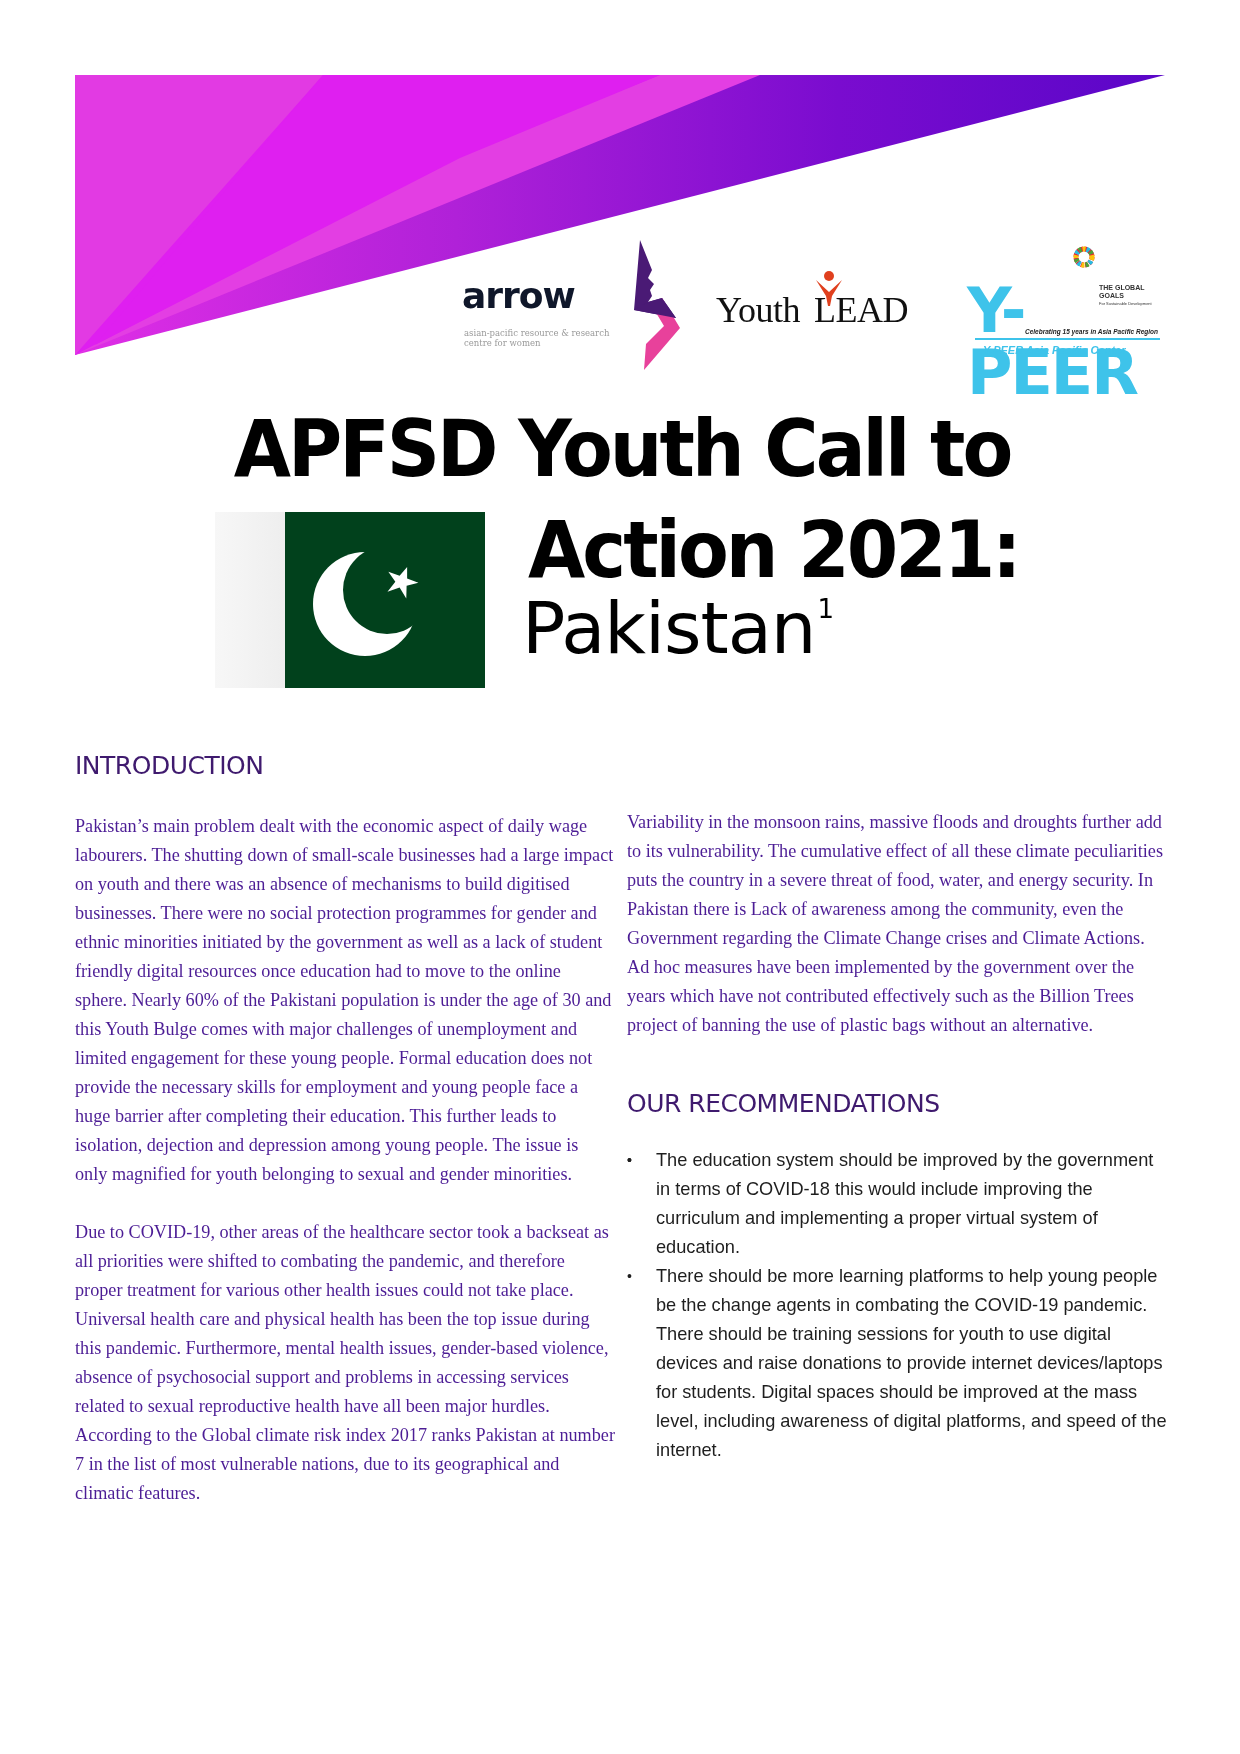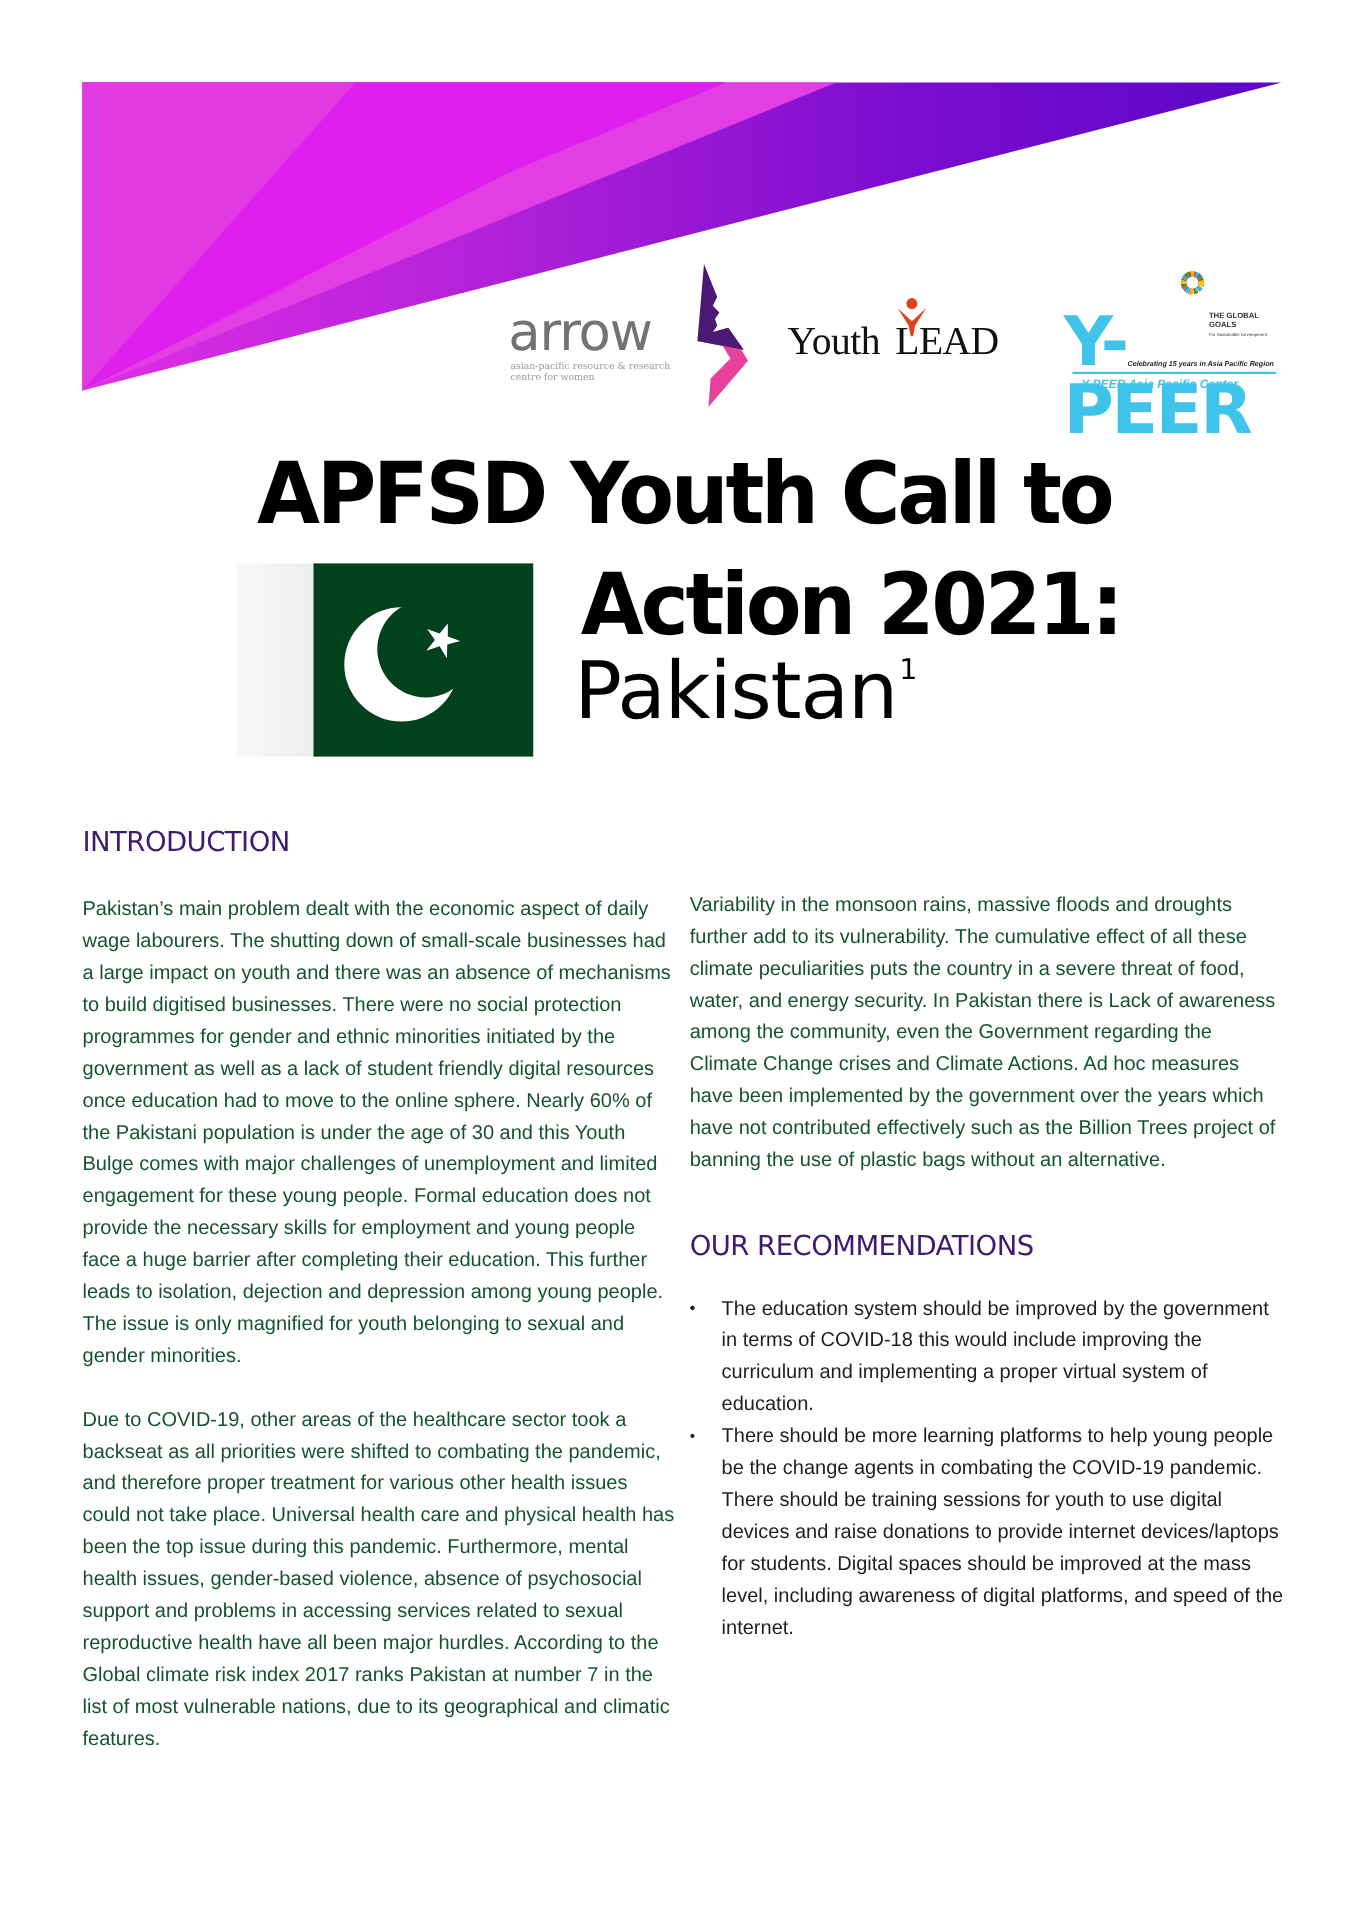--- a/index.html
+++ b/index.html
@@ -6,21 +6,21 @@
     body {
       width: 1240px; height: 1754px; position: relative; overflow: hidden;
       font-family: "Liberation Sans", "DejaVu Sans", sans-serif; color: #1a1a1a;
     }
     .header-art { position: absolute; left: 0; top: 0; width: 1240px; height: 380px; }
 
     .logos { position: absolute; top: 230px; left: 0; width: 1240px; height: 140px; }
     .logo-arrow { position: absolute; left: 460px; top: 10px; width: 230px; height: 130px; }
     .arrow-word {
       position: absolute; left: 2px; top: 38px; font-family: "DejaVu Sans", sans-serif;
-      font-weight: normal; font-size: 48px; letter-spacing: -1px; color: #737373; line-height: 1;
+      font-weight: bold; font-size: 36px; letter-spacing: -1px; color: #0f172a; line-height: 1;
     }
     .arrow-tag {
       position: absolute; left: 4px; top: 88px; font-family: "DejaVu Serif", serif;
       font-size: 8.5px; line-height: 10px; color: #9a9a9a; width: 160px;
     }
     .arrow-mark { position: absolute; left: 162px; top: 0px; width: 60px; height: 130px; }
 
     .logo-youthlead { position: absolute; left: 716px; top: 40px; width: 230px; height: 70px; }
     .yl-text {
       position: absolute; left: 0; top: 22px; font-family: Liberation Serif, serif;
@@ -68,22 +68,22 @@
     .title-line3 sup { font-size: 26px; vertical-align: top; position: relative; top: 4px; margin-left: 2px; }
 
     .col { position: absolute; width: 540px; }
     .col-left { left: 75px; top: 750px; }
     .col-right { left: 627px; top: 808px; }
     .section-heading {
       font-family: "DejaVu Sans", sans-serif; font-weight: normal; font-size: 25px;
       color: #3f1a6e; letter-spacing: -0.5px; margin: 0; line-height: 32px;
     }
     .body-text {
-      font-family: Liberation Sans, sans-serif; font-size: 18.2px; line-height: 29px;
-      color: #14532d; margin: 0;
+      font-family: Liberation Serif, serif; font-size: 18.2px; line-height: 29px;
+      color: #4c1d95; margin: 0;
     }
     .col-left .body-text.p1 { margin-top: 30px; }
     .col-left .body-text.p2 { margin-top: 29px; }
     .col-right .rec-heading { margin-top: 48px; }
     .rec-list { list-style: none; margin: 26px 0 0 0; padding: 0; }
     .rec-item { position: relative; padding-left: 29px; font-family: "Liberation Sans", sans-serif;
       font-size: 18.2px; line-height: 29px; color: #1e1e1e; }
     .rec-bullet { position: absolute; left: 0; top: 0; font-size: 14px; color: #1e1e1e; }
   </style>
 </head>

